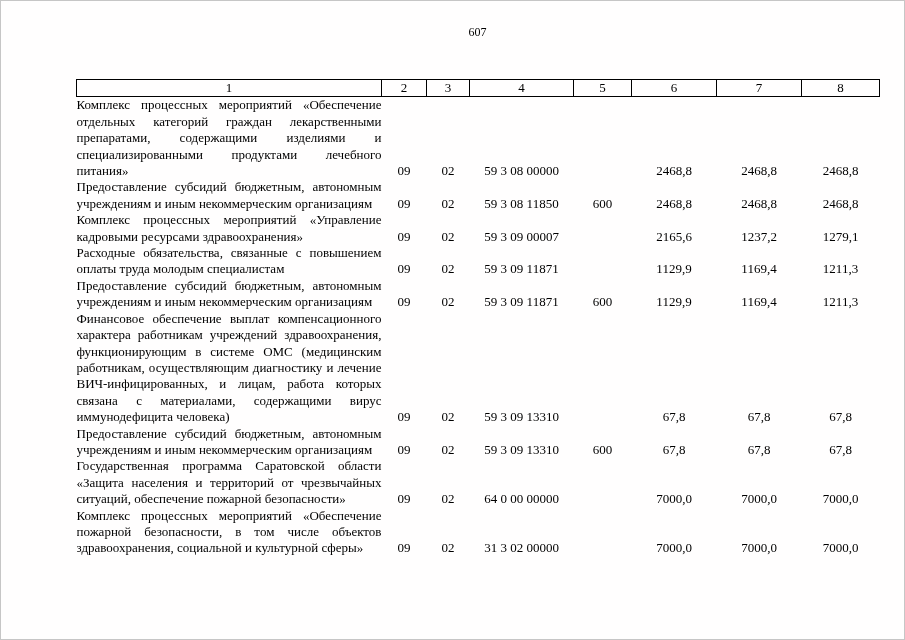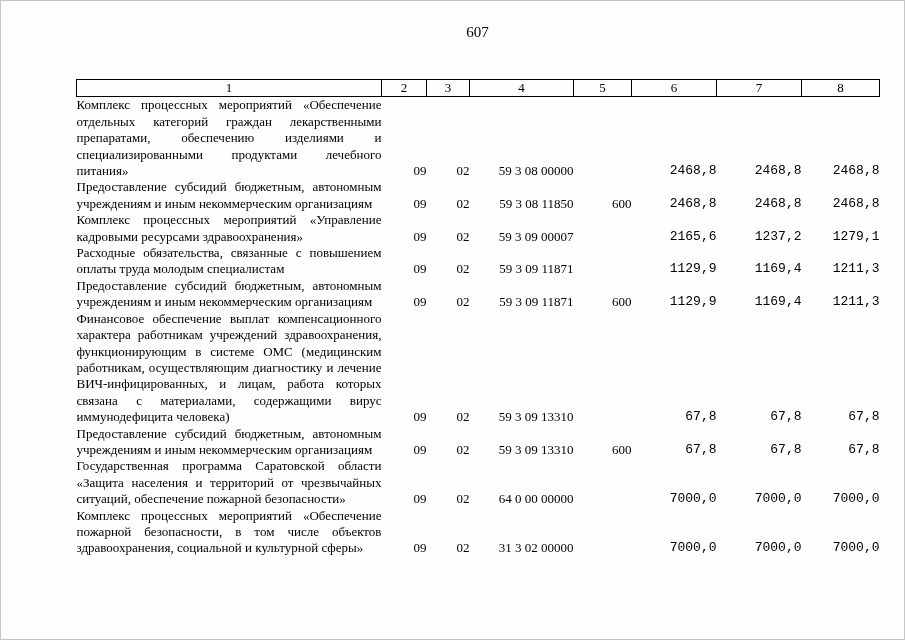--- a/index.html
+++ b/index.html
@@ -17,21 +17,21 @@
     font-family: "Liberation Serif", "DejaVu Serif", serif;
     color: #000;
     overflow: hidden;
   }
   .page-number {
     position: absolute;
     top: 24px;
     left: 75px;
     width: 803px;
     text-align: center;
-    font-size: 15px;
+    font-size: 12px;
     line-height: 15px;
   }
   table.budget-table {
     position: absolute;
     top: 78px;
     left: 75px;
     width: 803px;
     border-collapse: collapse;
     table-layout: fixed;
     font-size: 13px;
@@ -51,27 +51,26 @@
     padding: 0;
     overflow: hidden;
   }
   td.c1 {
     text-align: justify;
     padding-left: 7px;
     padding-right: 4px;
     padding-top: 1px;
   }
   td.c2, td.c3, td.c4, td.c5 {
-    text-align: right;
+    text-align: center;
     white-space: nowrap;
   }
   td.c6, td.c7, td.c8 {
-    text-align: right;
+    text-align: center;
     white-space: nowrap;
-    font-family: Liberation Mono, monospace;
   }
   td.c6 { padding-right: 17px; }
   td.c7 { padding-right: 10px; }
   td.c8 { padding-right: 8px; }
 </style>
 </head>
 <body>
 
 <div class="page">
 
@@ -95,21 +94,21 @@
         <th>3</th>
         <th>4</th>
         <th>5</th>
         <th>6</th>
         <th>7</th>
         <th>8</th>
       </tr>
     </thead>
     <tbody>
         <tr>
-          <td class="c1">Комплекс процессных мероприятий «Обеспечение отдельных категорий граждан лекарственными препаратами, обеспечению изделиями и специализированными продуктами лечебного питания»</td>
+          <td class="c1">Комплекс процессных мероприятий «Обеспечение отдельных категорий граждан лекарственными препаратами, содержащими изделиями и специализированными продуктами лечебного питания»</td>
           <td class="c2">09</td>
           <td class="c3">02</td>
           <td class="c4">59 3 08 00000</td>
           <td class="c5"></td>
           <td class="c6">2468,8</td>
           <td class="c7">2468,8</td>
           <td class="c8">2468,8</td>
         </tr>
         <tr>
           <td class="c1">Предоставление субсидий бюджетным, автономным учреждениям и иным некоммерческим организациям</td>

